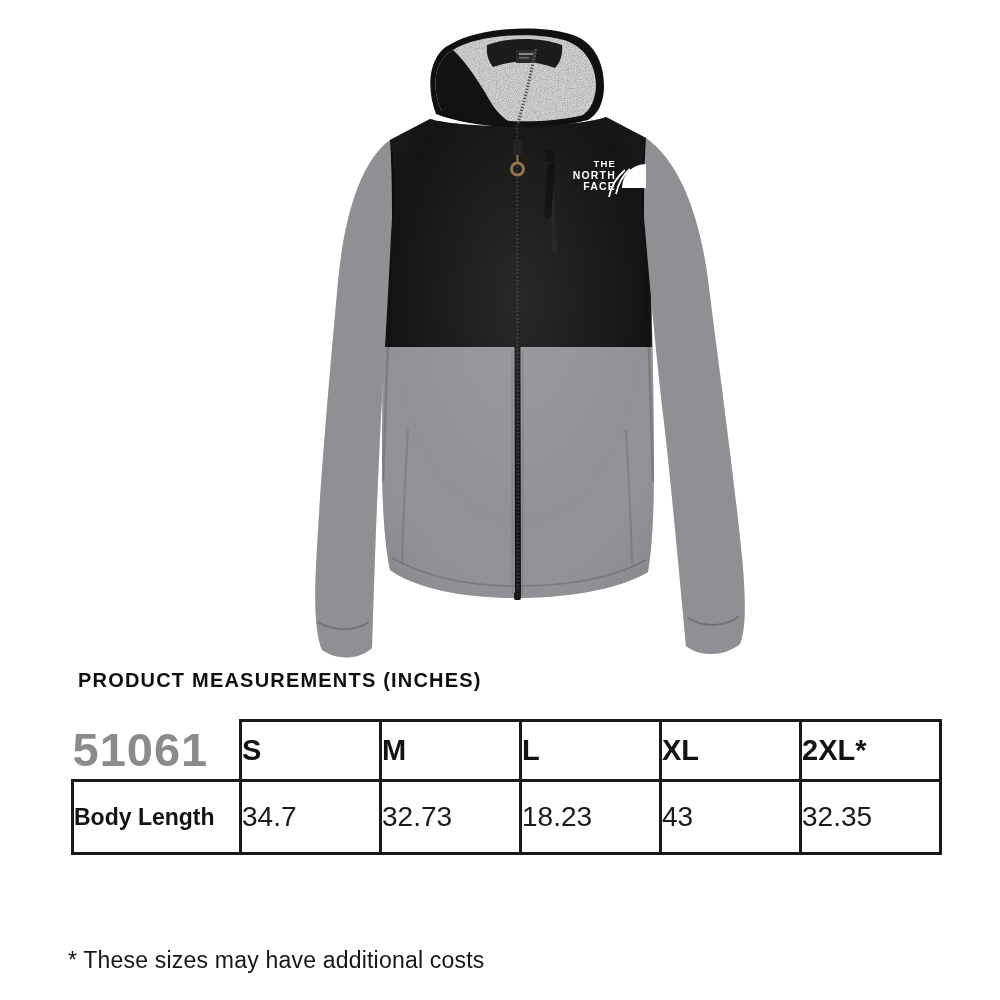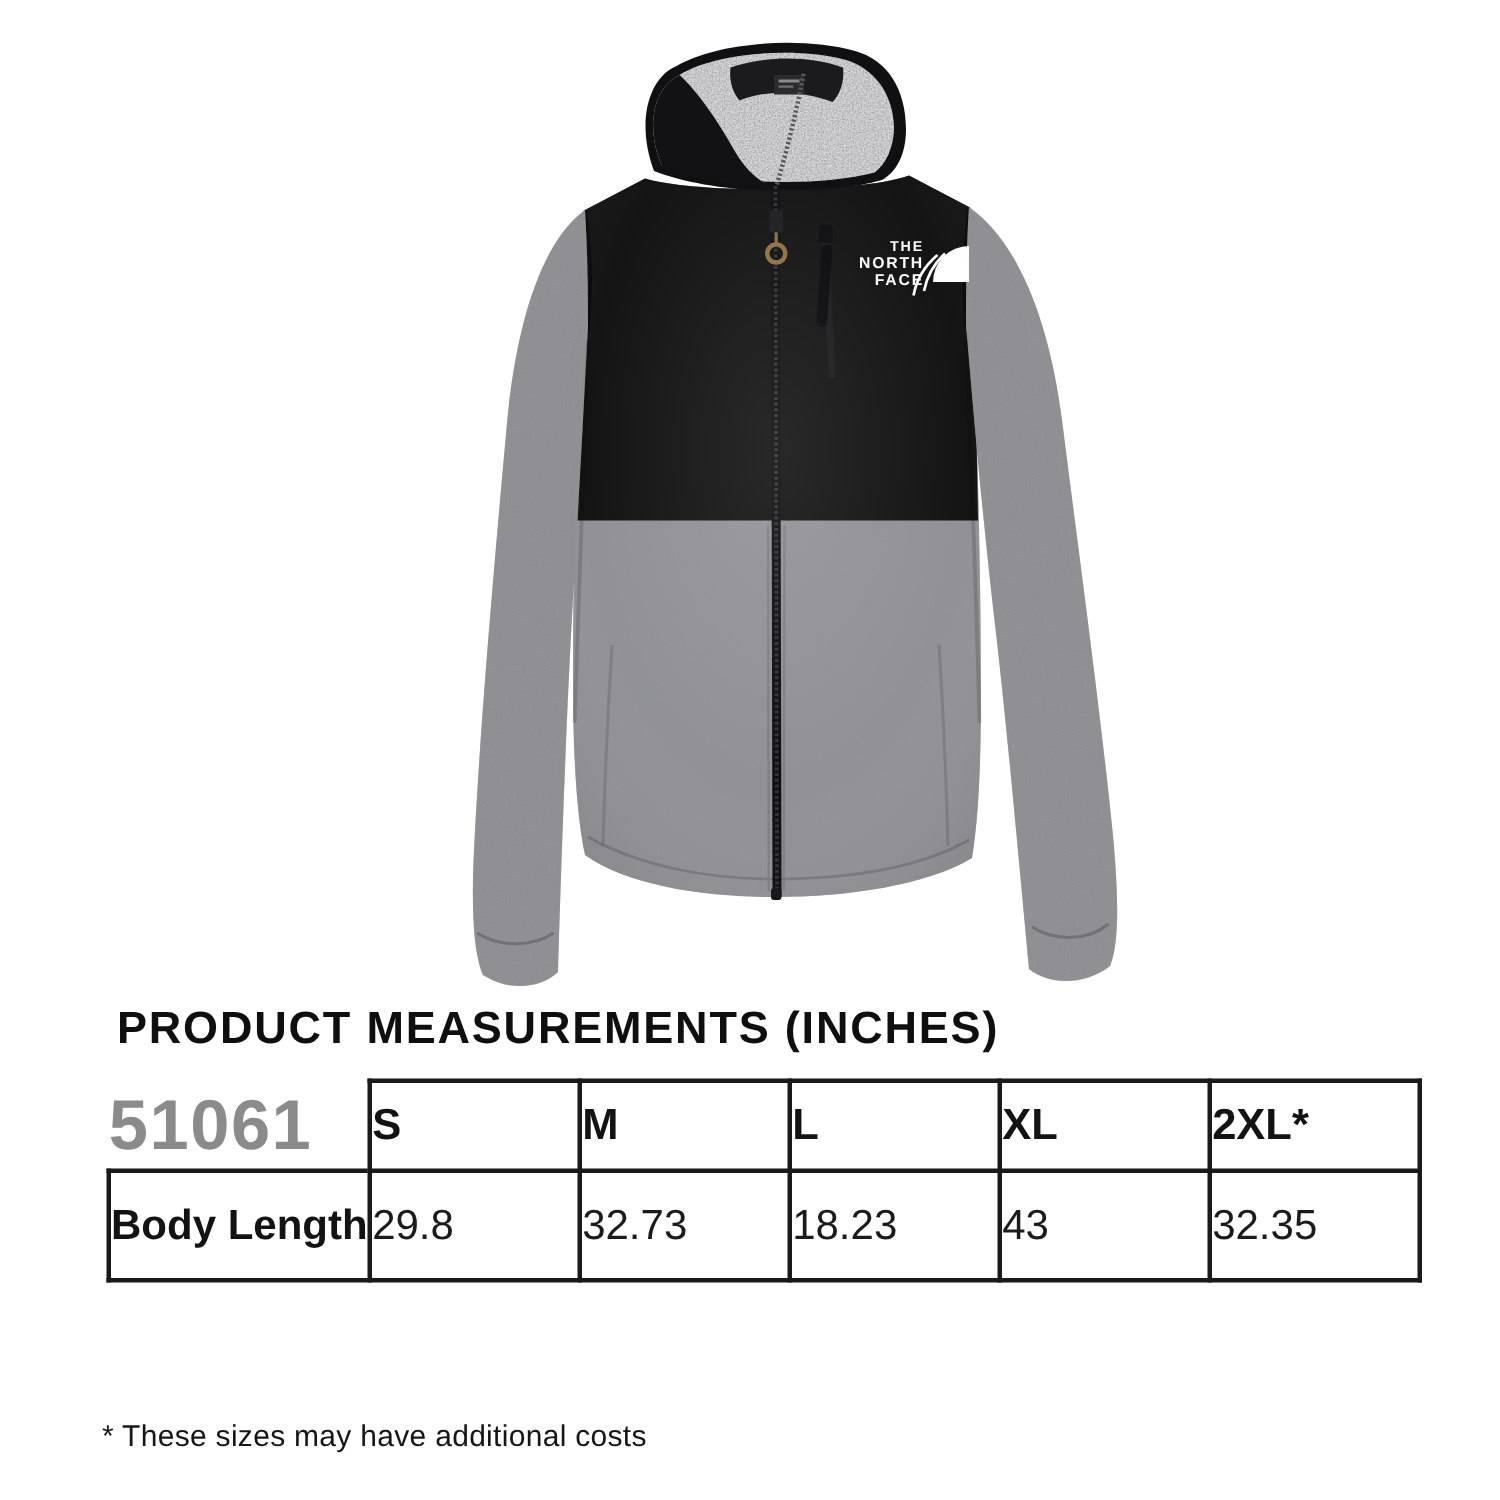--- a/index.html
+++ b/index.html
@@ -12,21 +12,21 @@
     color: #111;
   }
   .jacket-wrap {
     position: absolute; left: 278px; top: 22px;
     width: 490px; height: 640px;
   }
   .jacket-wrap svg { width: 100%; height: 100%; display: block; }
 
   .section-heading {
     position: absolute; left: 78px; top: 669px;
-    font-size: 30px; font-weight: bold; letter-spacing: 1.2px;
+    font-size: 20px; font-weight: bold; letter-spacing: 1.2px;
     color: #0f0f0f; white-space: nowrap;
   }
 
   table.size-table {
     position: absolute; left: 71px; top: 719px;
     border-collapse: collapse;
     table-layout: fixed;
   }
   table.size-table col.c-label { width: 168px; }
   table.size-table col.c-size  { width: 140px; }
@@ -44,31 +44,31 @@
     border: none !important;
     font-size: 47px; font-weight: bold;
     color: #8b8b8b; letter-spacing: 1px;
     padding-left: 2px;
   }
   th.size-hdr {
     font-size: 29px; font-weight: bold; color: #131313;
     padding-left: 24px;
   }
   th.row-label {
-    font-size: 28px; font-weight: bold; color: #131313;
+    font-size: 23px; font-weight: bold; color: #131313;
     padding-left: 9px; white-space: nowrap;
   }
   td.val-cell {
     font-size: 28px; font-weight: normal; color: #1b1b1b;
     padding-left: 22px;
   }
 
   .footnote {
     position: absolute; left: 68px; top: 947px;
-    font-size: 20px; color: #161616; letter-spacing: 0.2px;
+    font-size: 23px; color: #161616; letter-spacing: 0.2px;
     white-space: nowrap;
   }
   .logo-text {
     font-family: "Liberation Sans", "DejaVu Sans", sans-serif;
     font-weight: bold;
     fill: #ffffff;
   }
 </style>
 </head>
 <body>
@@ -210,21 +210,21 @@
       <tr class="hdr-row">
     <td class="pn-cell">51061</td>
     <th class="size-hdr">S</th>
     <th class="size-hdr">M</th>
     <th class="size-hdr">L</th>
     <th class="size-hdr">XL</th>
     <th class="size-hdr">2XL*</th>
   </tr>
   <tr class="data-row">
     <th class="row-label">Body Length</th>
-    <td class="val-cell">29.8</td>
+    <td class="val-cell">34.7</td>
     <td class="val-cell">32.73</td>
     <td class="val-cell">18.23</td>
     <td class="val-cell">43</td>
     <td class="val-cell">32.35</td>
   </tr>
 </tbody>
   </table>
 
 <div class="footnote">* These sizes may have additional costs</div>
 

